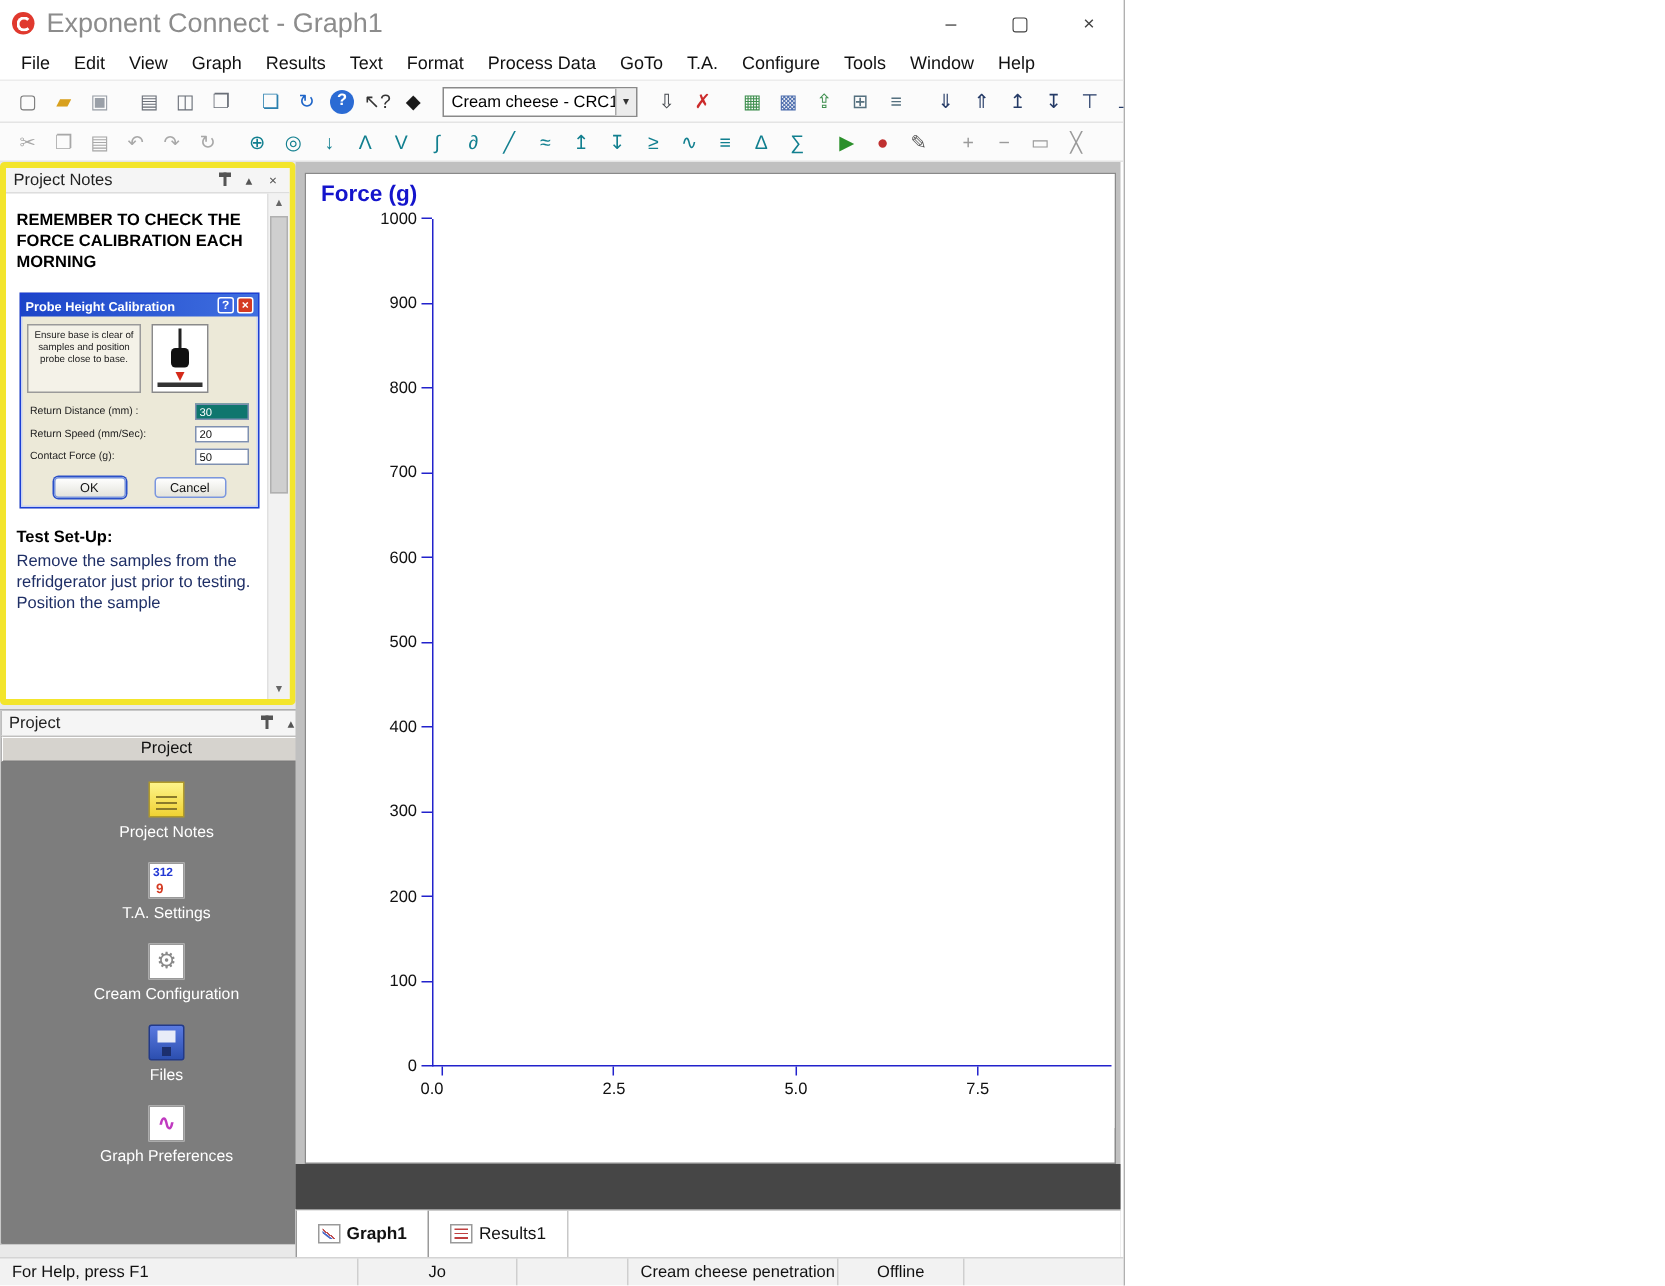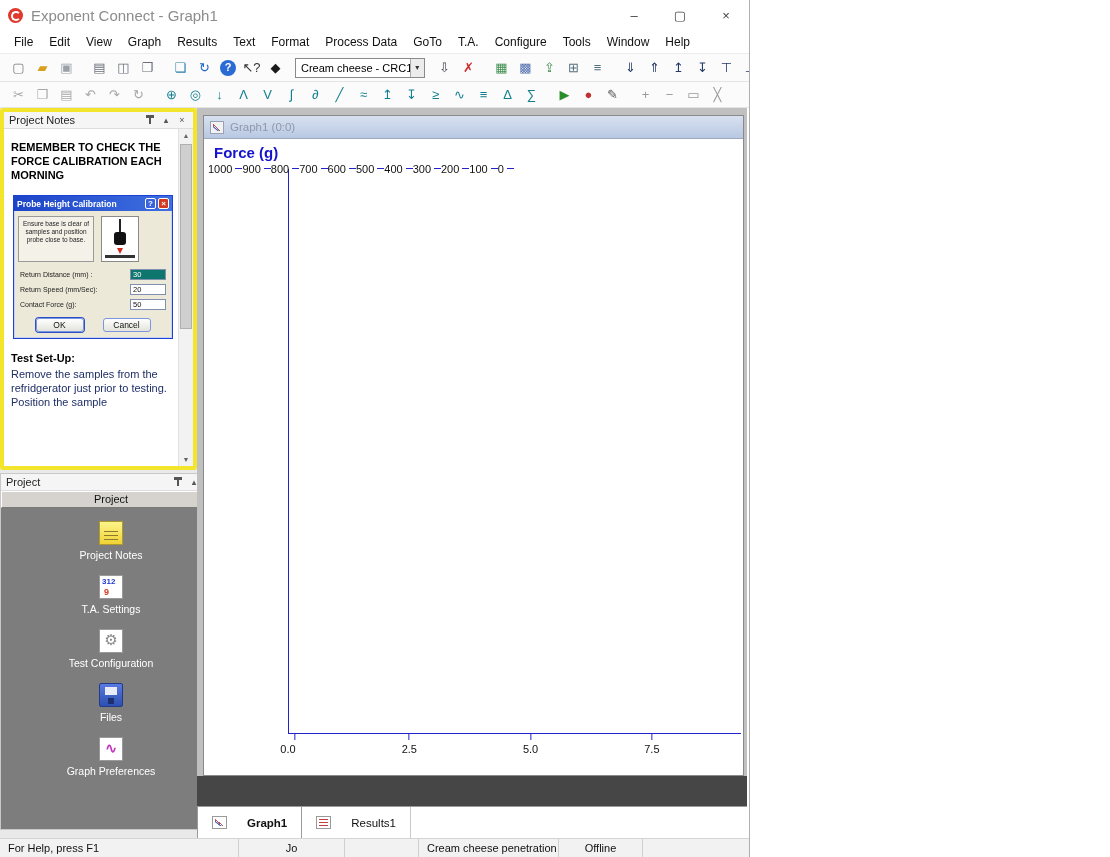--- a/index.html
+++ b/index.html
@@ -3,21 +3,21 @@
 <meta charset="utf-8">
 <style>
   * { box-sizing: border-box; margin: 0; padding: 0; }
   html,body { width:1110px; height:857px; background:#fff; font-family:"Liberation Sans", sans-serif; }
   .app { position:absolute; left:0; top:0; width:750px; height:857px; background:#fff; border-right:1px solid #b0b0b0; overflow:hidden; }
 
   
   .titlebar { position:absolute; left:0; top:0; right:0; height:30px; display:flex; align-items:center; padding-left:8px; background:#fff; }
   .logo { width:15px; height:15px; border-radius:50%; background:#e0392e; position:relative; margin-right:8px; flex:0 0 auto; }
   .logo::after { content:""; position:absolute; left:3px; top:3px; width:6px; height:6px; border:2px solid #fff; border-right-color:transparent; border-radius:50%; }
-  .title-text { font-size:15px; color:#8c8c8c; }
+  .title-text { font-size:18px; color:#8c8c8c; }
   .win-controls { margin-left:auto; display:flex; height:100%; }
   .win-btn { width:46px; height:100%; display:flex; align-items:center; justify-content:center; font-size:13px; color:#444; }
 
   
   .menubar { position:absolute; left:0; top:30px; right:0; height:24px; display:flex; align-items:center; padding:0 6px; background:#fff; border-bottom:1px solid #ececec; font-size:12px; color:#111; }
   .menu-item { padding:2px 8px; white-space:nowrap; }
 
   
   .toolbar { position:absolute; left:0; right:0; display:flex; align-items:center; padding:0 8px; background:#fbfbfb; border-bottom:1px solid #e4e4e4; }
   .tb1 { top:54px; height:28px; }
@@ -100,31 +100,31 @@
   .mdi { position:absolute; left:197px; top:0; right:2px; bottom:0; background:#c0c0c0; }
   .graph-window { position:absolute; left:6px; top:7px; width:541px; height:661px; background:#fff; border:1px solid #8a8a8a; }
   .child-titlebar { height:23px; display:flex; align-items:center; gap:6px; padding:0 6px; background:linear-gradient(#d7e1f0,#b9c8e2); border-bottom:1px solid #9aa8c0; font-size:11.5px; color:#8e98ac; }
   .child-icon { width:14px; height:13px; background:#f2f2f2; border:1px solid #98a2b4; position:relative; }
   .child-icon::after { content:""; position:absolute; inset:2px; background:linear-gradient(to top right, transparent 42%, #c05050 42% 50%, transparent 50%), linear-gradient(to top right, transparent 25%, #4a6ac8 30% 36%, transparent 41%); }
   .graph-content { position:relative; height:calc(100% - 23px); background:#fff; overflow:hidden; }
   .force-label { position:absolute; left:10px; top:5px; color:#1414cc; font-size:15px; font-weight:bold; }
   .plot { position:absolute; left:84px; top:30px; width:453px; height:565px; }
   .y-axis-line { position:absolute; left:0; top:0; bottom:0; width:1px; background:#2222cc; }
   .x-axis-line { position:absolute; left:0; right:0; bottom:0; height:1px; background:#2222cc; }
-  .y-ticks { position:absolute; right:100%; top:-7px; bottom:-6px; width:80px; display:flex; flex-direction:row; justify-content:space-between; }
+  .y-ticks { position:absolute; right:100%; top:-7px; bottom:-6px; width:80px; display:flex; flex-direction:column; justify-content:space-between; }
   .y-tick { display:flex; align-items:center; justify-content:flex-end; height:13px; }
   .y-tick-label { font-size:11px; color:#111; margin-right:3px; }
   .y-tick-dash { width:7px; height:1px; background:#2222cc; }
   .x-ticks { position:absolute; left:0; right:0; top:100%; height:24px; }
   .x-tick { position:absolute; top:0; transform:translateX(-50%); display:flex; flex-direction:column; align-items:center; }
   .x-tick-dash { width:1px; height:6px; background:#2222cc; }
   .x-tick-label { font-size:11px; color:#111; margin-top:3px; }
   .dark-strip { position:absolute; left:0; right:0; top:668px; height:30px; background:#464646; }
   .tabbar { position:absolute; left:0; right:0; bottom:0; height:32px; background:#fff; border-top:1px solid #9a9a9a; display:flex; align-items:stretch; }
-  .doc-tab { display:flex; align-items:center; gap:20px; padding:0 14px; font-size:11.5px; color:#111; border-right:1px solid #c8c8c8; }
+  .doc-tab { display:flex; align-items:center; gap:4px; padding:0 14px; font-size:11.5px; color:#111; border-right:1px solid #c8c8c8; }
   .doc-tab[data-active="true"] { font-weight:bold; background:#fff; border-left:1px solid #9a9a9a; border-right:1px solid #9a9a9a; }
   .tab-icon { width:15px; height:13px; background:#fff; border:1px solid #9a9a9a; position:relative; flex:0 0 auto; }
   .tab-icon[data-icon="graph-tab-icon"]::after { content:""; position:absolute; inset:2px; background:linear-gradient(to top right, transparent 42%, #c05050 42% 50%, transparent 50%), linear-gradient(to top right, transparent 25%, #4a6ac8 30% 36%, transparent 41%); }
   .tab-icon[data-icon="results-tab-icon"]::after { content:""; position:absolute; inset:2px; background:repeating-linear-gradient(#c04040 0 1px, transparent 1px 3px); }
 
   
   .statusbar { position:absolute; left:0; right:0; bottom:0; height:19px; background:#f2f2f2; border-top:1px solid #d4d4d4; display:flex; align-items:stretch; font-size:11px; color:#111; }
   .sb { display:flex; align-items:center; }
   .sb-help { flex:0 0 238px; padding-left:8px; }
   .sb-user { flex:0 0 106px; justify-content:center; border-left:1px solid #cfcfcf; }
@@ -387,44 +387,40 @@
                 <span class="proj-label">Project Notes</span>
               </div>
 
               <div class="proj-item">
                 <span class="proj-icon" data-icon="ta-settings-icon"></span>
                 <span class="proj-label">T.A. Settings</span>
               </div>
 
               <div class="proj-item">
                 <span class="proj-icon" data-icon="test-config-icon"></span>
-                <span class="proj-label">Test Configuration</span>
+                <span class="proj-label">Cream Configuration</span>
               </div>
 
               <div class="proj-item">
                 <span class="proj-icon" data-icon="files-icon"></span>
                 <span class="proj-label">Files</span>
               </div>
 
               <div class="proj-item">
                 <span class="proj-icon" data-icon="graph-preferences-icon"></span>
                 <span class="proj-label">Graph Preferences</span>
               </div>
             </div>
           <span class="proj-scrolldown">▼</span>
         </div>
       </div>
     </div>
 
     <div class="mdi">
       <div class="graph-window">
-        <div class="child-titlebar">
-          <span class="child-icon"></span>
-          <span>Graph1 (0:0)</span>
-        </div>
         <div class="graph-content">
           <div class="force-label">Force (g)</div>
           <div class="plot">
             <div class="y-axis-line"></div>
             <div class="x-axis-line"></div>
             <div class="y-ticks">
 
                 <div class="y-tick">
                   <span class="y-tick-label">1000</span>
                   <span class="y-tick-dash"></span>

